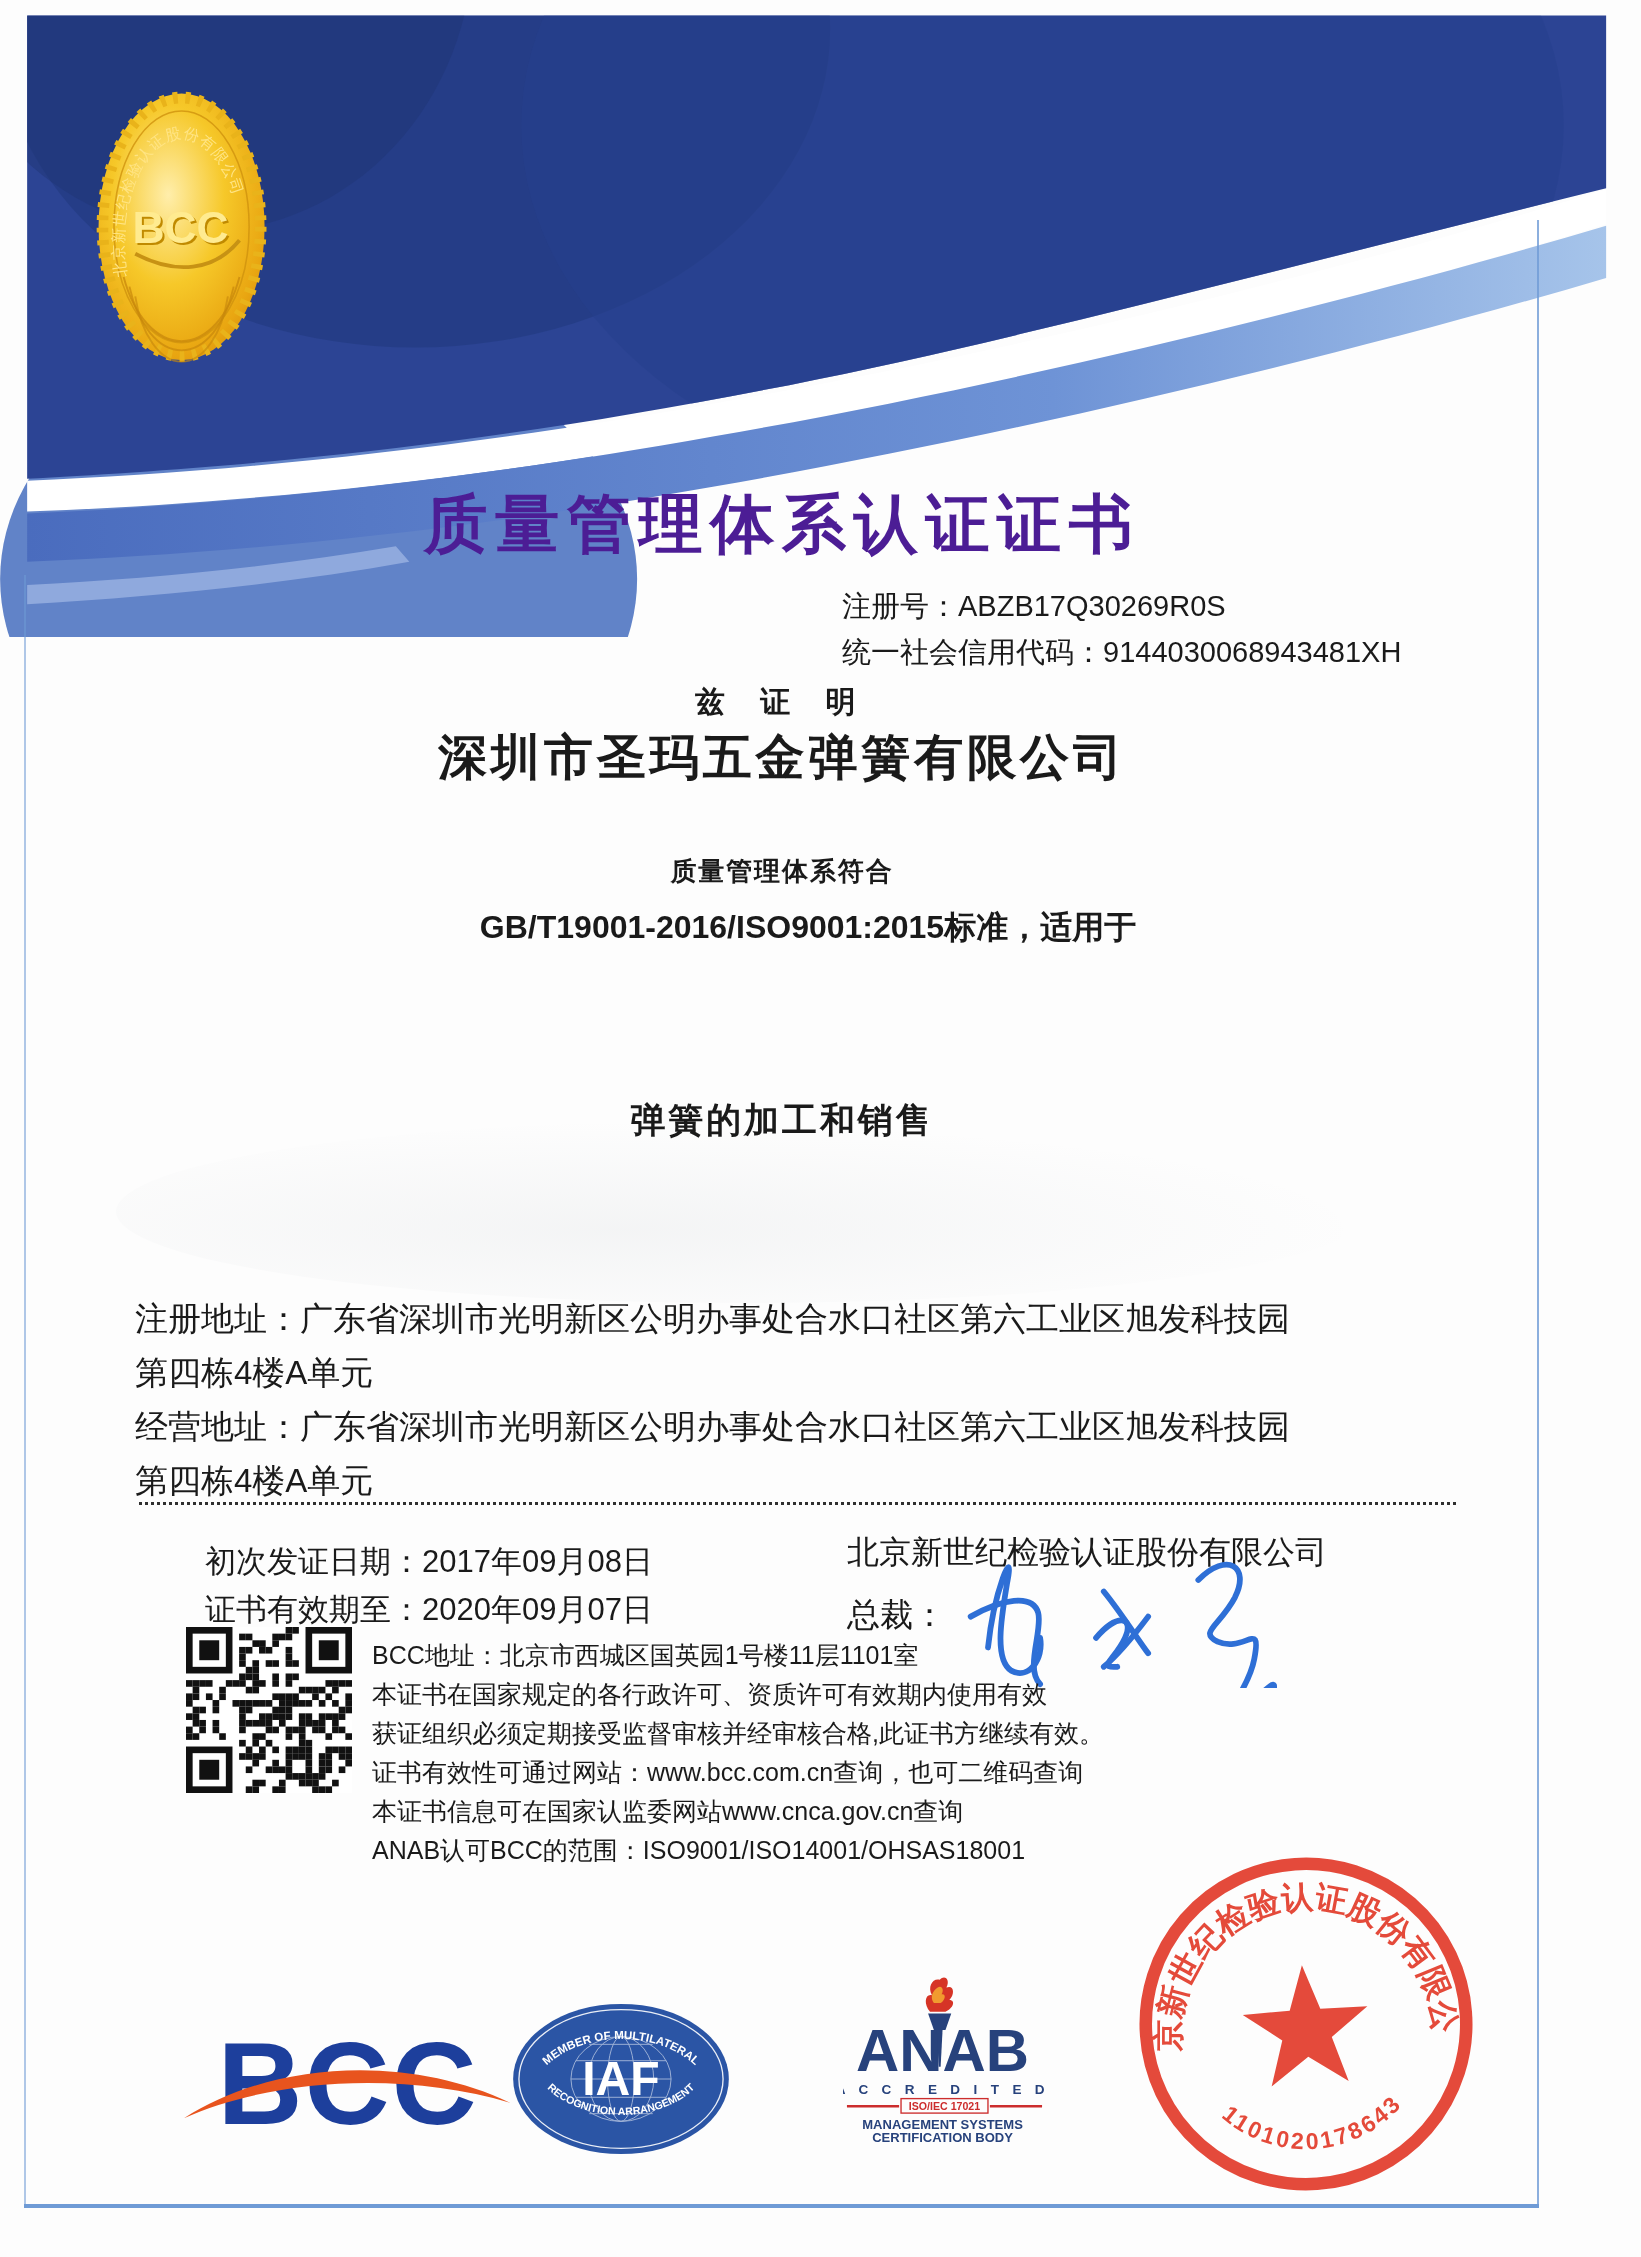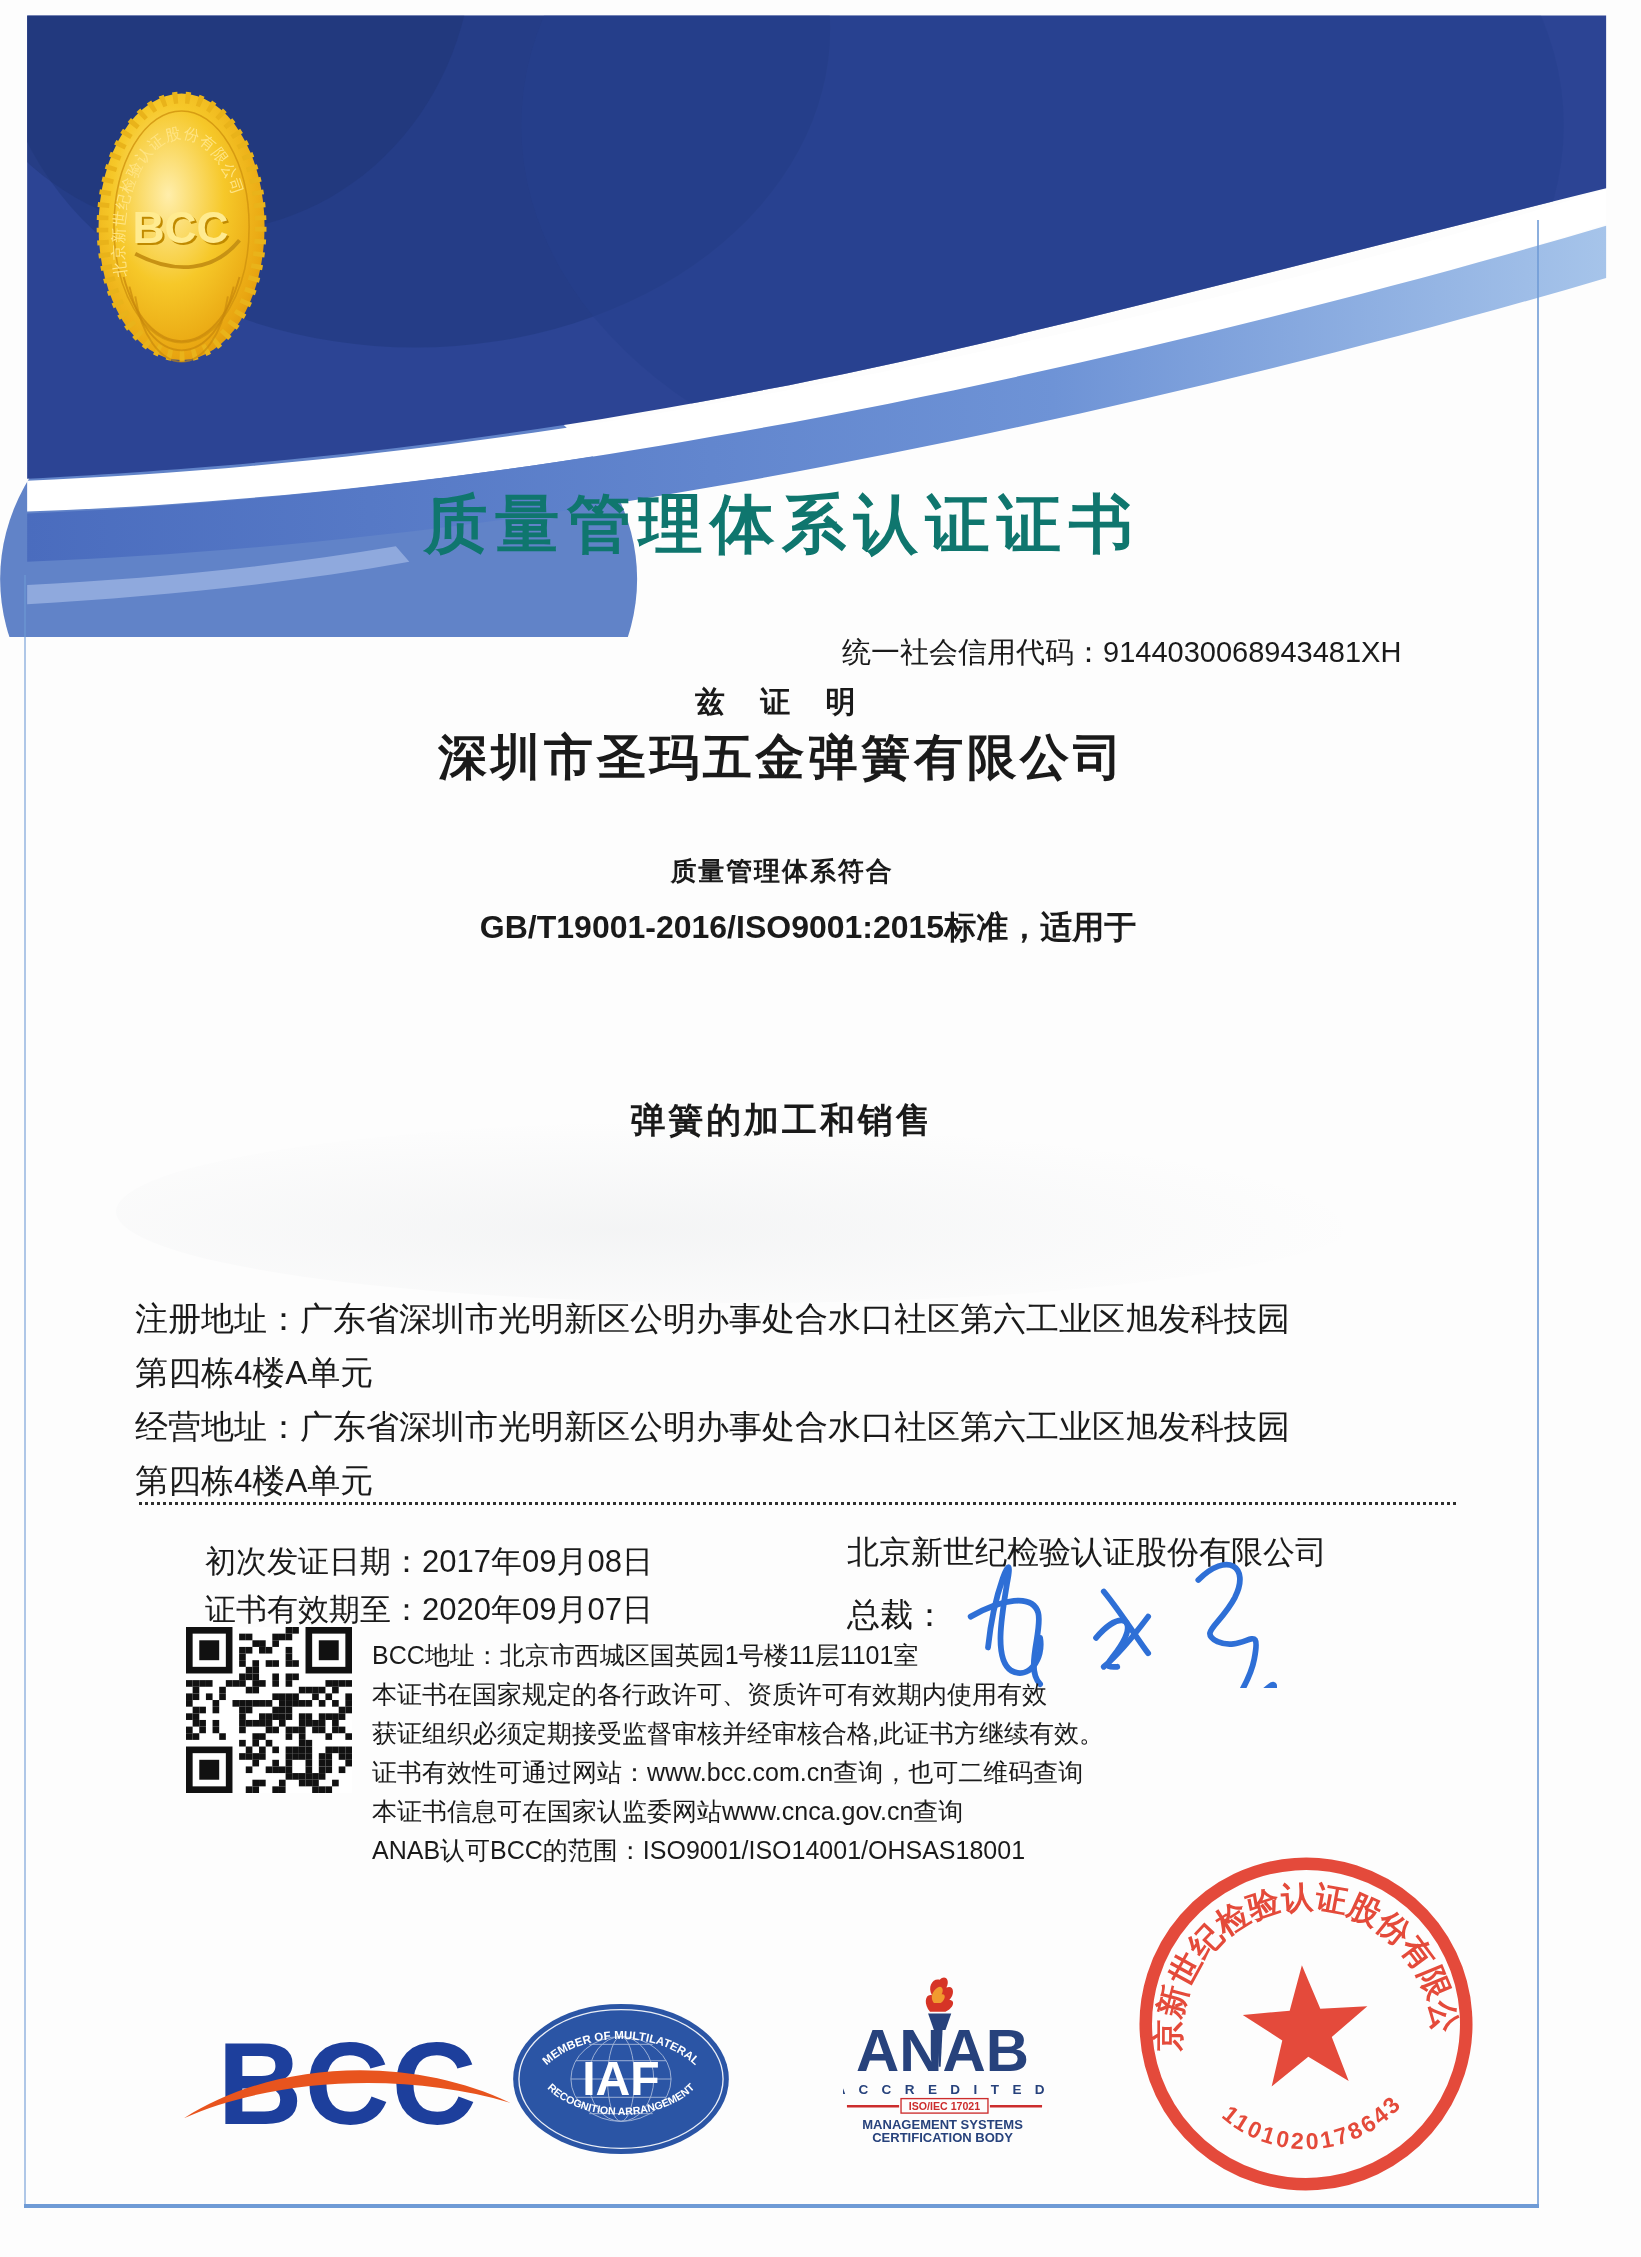--- a/index.html
+++ b/index.html
@@ -1,21 +1,21 @@
 <!DOCTYPE html>
 <html><head>
 <meta charset="utf-8">
 <style>
   html,body{margin:0;padding:0;background:#ffffff;}
   .page{position:relative;width:1641px;height:2257px;background:#fdfdfd;overflow:hidden;
         font-family:"Liberation Sans","DejaVu Sans",sans-serif;color:#1a1a1a;}
   .abs{position:absolute;}
   .ctr{left:26px;width:1512px;text-align:center;font-weight:bold;}
   .serif{font-family:"DejaVu Serif","Liberation Serif",serif;}
-  .title{top:481px;font-size:64px;font-weight:800;letter-spacing:7.7px;color:#0f766e;}
+  .title{top:481px;font-size:64px;font-weight:800;letter-spacing:7.7px;color:#4c1d95;}
   .regline{left:842px;font-size:29px;white-space:nowrap;}
   .hereby{top:682px;font-size:30px;letter-spacing:13.5px;}
   .company{top:725px;font-size:49px;font-weight:700;letter-spacing:3.9px;}
   .sysline{top:854px;font-size:26px;letter-spacing:1.9px;}
   .stdline{top:906px;font-size:32px;padding-left:26px;}
   .scope{top:1097px;font-size:35px;letter-spacing:2.9px;}
   .addr{left:135px;top:1292px;width:1332px;font-size:33px;line-height:54px;}
   .addr .l2{text-align:left;}
   .dotsep{top:1502px;left:139px;width:1317px;border-top:3.9px dotted #2f2f2f;height:0;}
   .dateline{left:205px;font-size:31px;white-space:nowrap;}
@@ -84,20 +84,23 @@
         <textPath href="#sealArc" startOffset="2%">北京新世纪检验认证股份有限公司</textPath>
       </text>
       <text x="87" y="157" text-anchor="middle" font-size="46" font-weight="bold" fill="#c08a00">BCC</text>
       <text x="85" y="155" text-anchor="middle" font-size="46" font-weight="bold" fill="#ffeb90">BCC</text>
       <path d="M38,166 C80,188 120,184 146,152" fill="none" stroke="#c79214" stroke-width="4"></path>
     </g>
   </svg>
 
   <div class="abs ctr serif title">质量管理体系认证证书</div>
 
+  <div class="abs regline" style="top:587px">
+    <span>注册号：</span><span>ABZB17Q30269R0S</span>
+  </div>
   <div class="abs regline" style="top:633px">
     <span>统一社会信用代码：</span><span>9144030068943481XH</span>
   </div>
 
   <div class="abs ctr hereby">兹 证 明</div>
   <div class="abs ctr company">深圳市圣玛五金弹簧有限公司</div>
   <div class="abs ctr sysline">质量管理体系符合</div>
   <div class="abs ctr stdline">GB/T19001-2016/ISO9001:2015标准，适用于</div>
 
   <div class="abs wm"></div>

